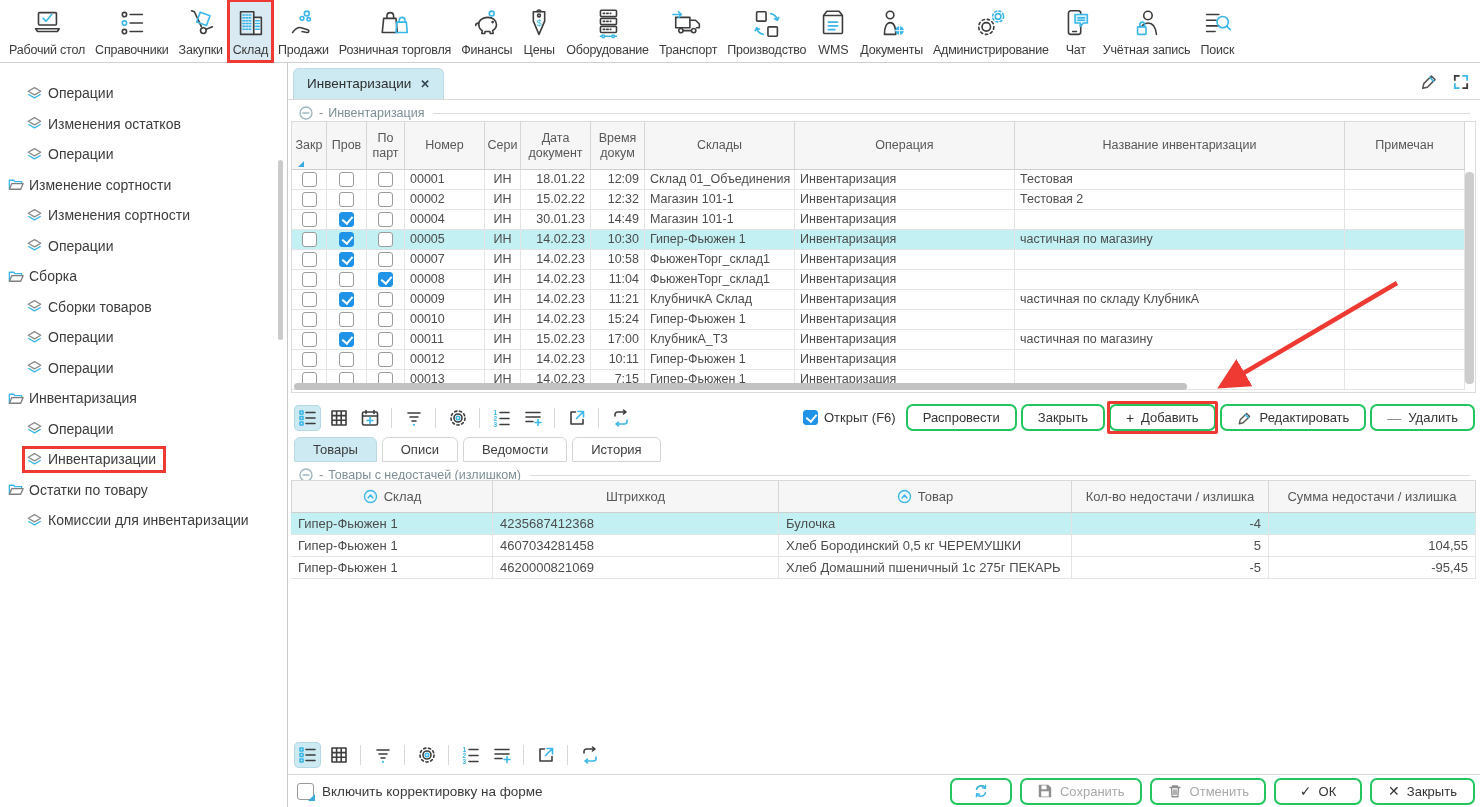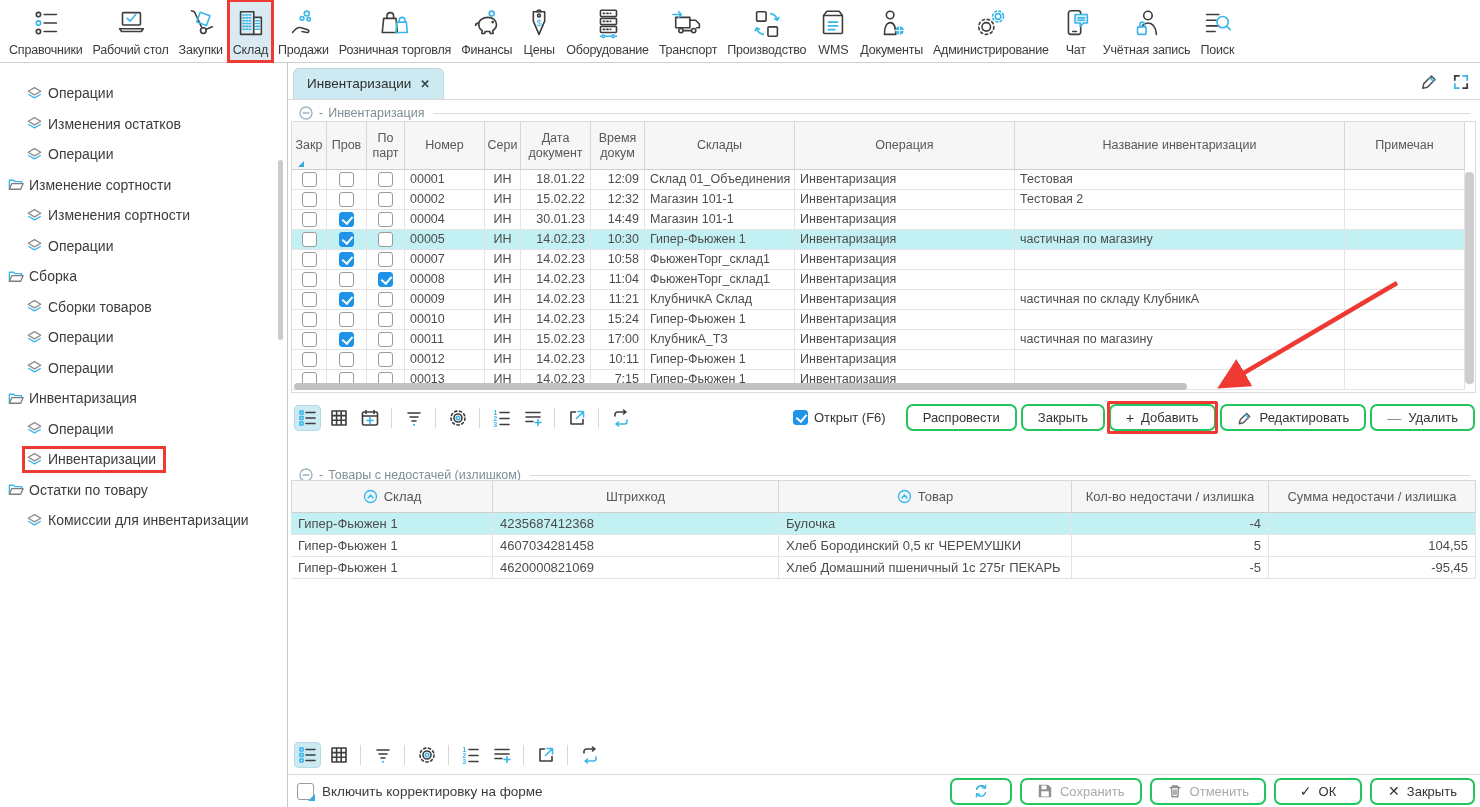--- a/index.html
+++ b/index.html
@@ -68,21 +68,21 @@
   .tsep { width:1px; height:20px; background:#d8d8d8; margin:0 4px; }
   .spacer { flex:1; }
 
   .btn { height:27px; padding:0 15px; border:2px solid #22c55e; border-radius:7px; background:#fff;
     font-size:13px; color:#333; display:inline-flex; align-items:center; justify-content:center; gap:7px;
     white-space:nowrap; position:relative; cursor:default; }
   .btn.disabled { color:#a9a9a9; }
   .btn .glyph { font-size:14px; }
   .btn .glyph.gray { color:#8f8f8f; }
   .btn.boxed::after { content:""; position:absolute; inset:-5px -4px; border:3px solid #ee3a32; border-radius:2px; pointer-events:none; }
-  .opencb { display:flex; align-items:center; gap:6px; font-size:13px; color:#333; margin-right:16px; white-space:nowrap; }
+  .opencb { display:flex; align-items:center; gap:6px; font-size:13px; color:#333; margin-right:6px; white-space:nowrap; }
 
   
   .dtabs { position:absolute; left:6px; top:374px; display:flex; gap:5px; }
   .dtab { height:25px; padding:0 18px; display:flex; align-items:center; font-size:13px; color:#3c3c3c;
     background:#fff; border:1px solid #d5d5d5; border-radius:6px 6px 0 0; }
   .dtab.active { background:#cdeaf3; border-color:#bcd9e4; }
 
   
   .t2wrap { position:absolute; left:3px; top:417px; width:1185px; }
   .t2grid { display:grid; grid-template-columns:202px 286px 293px 197px 1fr; }
@@ -111,39 +111,39 @@
 </style>
 </head>
 <body>
 
 <div class="app">
 
   <div class="topbar" id="modules">
       <div class="module">
         <span class="micon icn">
           <svg viewBox="0 0 36 36" width="34" height="34" fill="none" stroke="#3d3d3d" stroke-width="1.7" stroke-linecap="round" stroke-linejoin="round">
+            <rect x="9" y="6" width="19" height="13" rx="1"></rect>
+            <path d="M6 23h25l-2 3H8z"></path>
+            <path d="M14 12l3 3 6-7" stroke="#3ab6e8"></path>
+          </svg>
+        </span>
+        <span>Рабочий стол</span>
+      </div>
+      <div class="module">
+        <span class="micon icn">
+          <svg viewBox="0 0 36 36" width="34" height="34" fill="none" stroke="#3d3d3d" stroke-width="1.7" stroke-linecap="round" stroke-linejoin="round">
             <circle cx="10" cy="8" r="2.3"></circle>
             <path d="M16 8h13"></path>
             <circle cx="10" cy="17" r="2.3" stroke="#3ab6e8"></circle>
             <path d="M16 17h13"></path>
             <circle cx="10" cy="26" r="2.3"></circle>
             <path d="M16 26h13"></path>
           </svg>
         </span>
         <span>Справочники</span>
-      </div>
-      <div class="module">
-        <span class="micon icn">
-          <svg viewBox="0 0 36 36" width="34" height="34" fill="none" stroke="#3d3d3d" stroke-width="1.7" stroke-linecap="round" stroke-linejoin="round">
-            <rect x="9" y="6" width="19" height="13" rx="1"></rect>
-            <path d="M6 23h25l-2 3H8z"></path>
-            <path d="M14 12l3 3 6-7" stroke="#3ab6e8"></path>
-          </svg>
-        </span>
-        <span>Рабочий стол</span>
       </div>
       <div class="module">
         <span class="micon icn">
           <svg viewBox="0 0 36 36" width="34" height="34" fill="none" stroke="#3d3d3d" stroke-width="1.7" stroke-linecap="round" stroke-linejoin="round">
             <path d="M8 4l3 1 7.5 16"></path>
             <circle cx="20.5" cy="25" r="3"></circle>
             <path d="M23.5 23.5l6.5-2.5"></path>
             <rect x="15" y="7" width="11" height="11" transform="rotate(20 20.5 12.5)" stroke="#3ab6e8"></rect>
           </svg>
         </span>
@@ -883,20 +883,26 @@
               </svg>
             </span>
           <span>Редактировать</span>
         </button>
         <button class="btn">
           <span class="glyph gray">—</span>
           <span>Удалить</span>
         </button>
       </div>
 
+      <div class="dtabs" id="dtabs">
+          <div class="dtab active">Товары</div>
+          <div class="dtab">Описи</div>
+          <div class="dtab">Ведомости</div>
+          <div class="dtab">История</div>
+        </div>
 
       <div class="legend" style="position:absolute; left:2px; top:404px; width:1186px;">
         <span class="icn" id="ic-collapse2">
             <svg viewBox="0 0 16 16" width="16" height="16" fill="none" stroke="#555" stroke-width="1.4" stroke-linecap="round" stroke-linejoin="round">
               <g stroke="#9fb6c2">
                 <circle cx="8" cy="8" r="6"></circle>
                 <path d="M5 8h6"></path>
               </g>
             </svg>
           </span>

